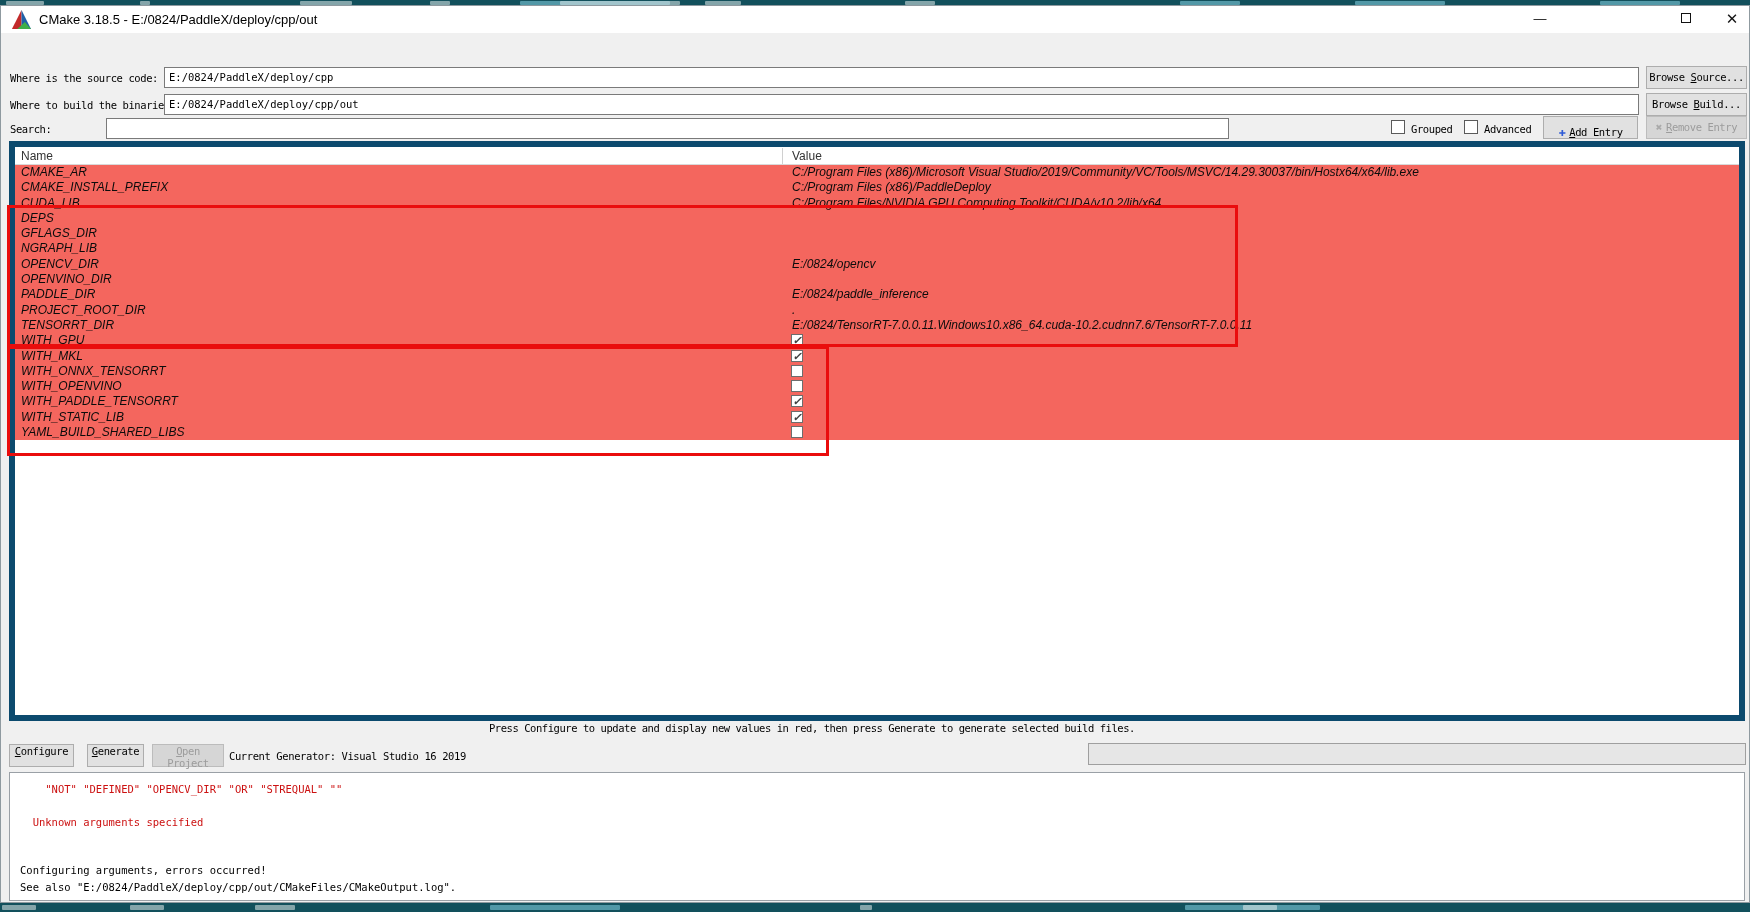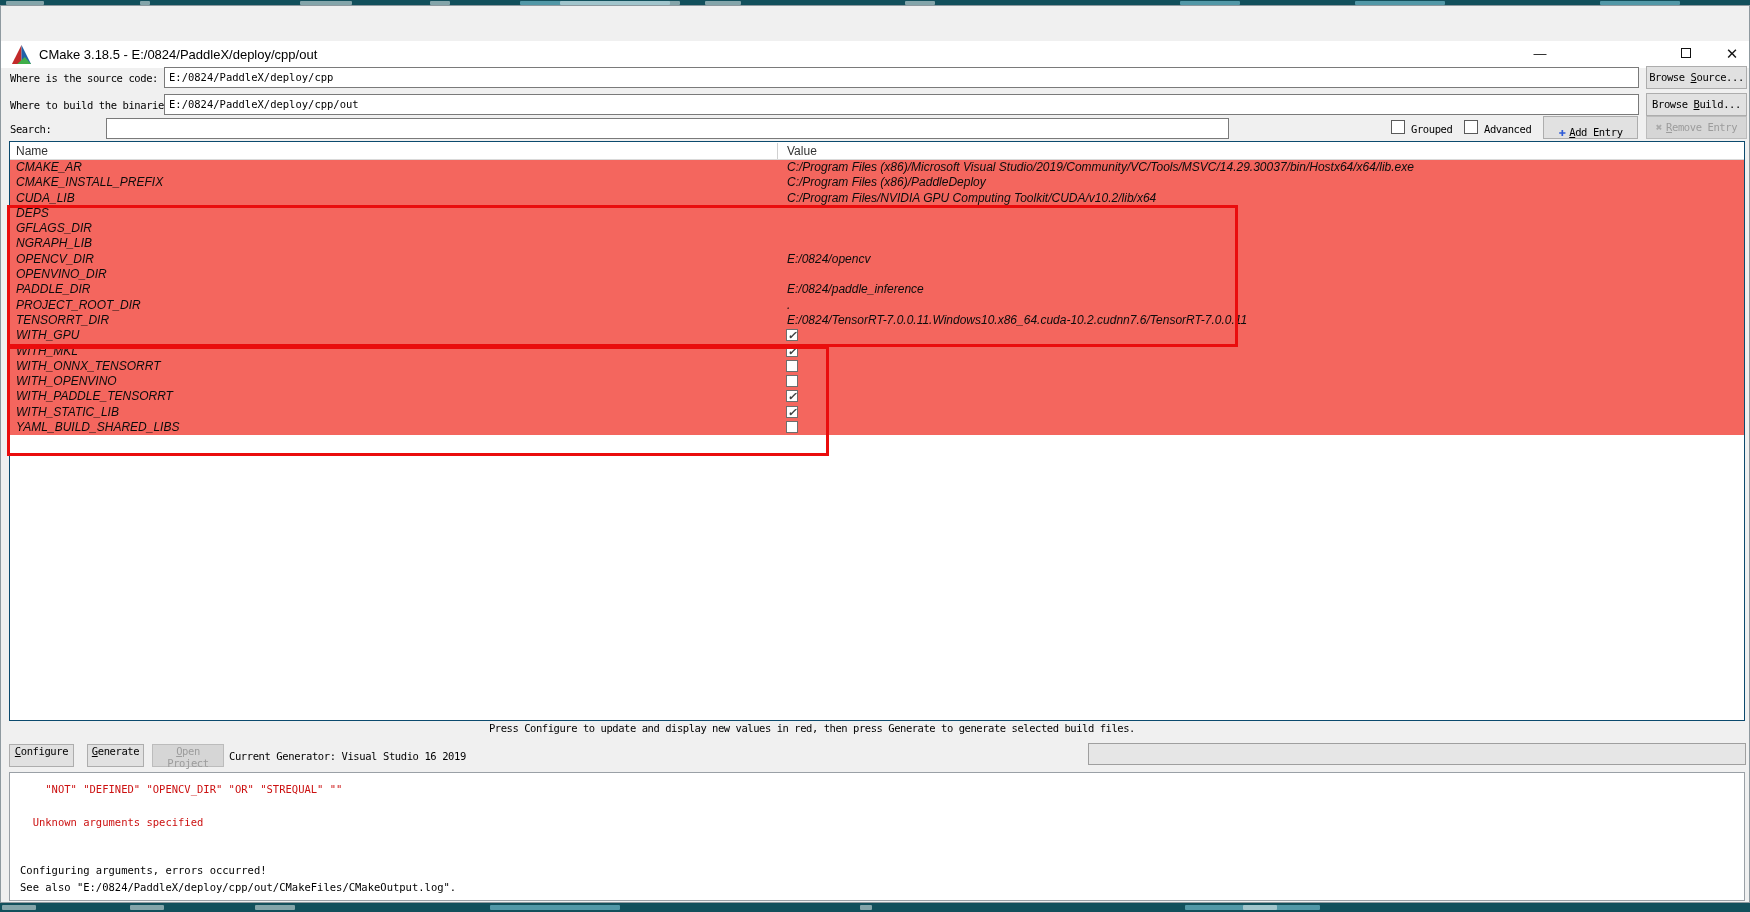--- a/index.html
+++ b/index.html
@@ -9,21 +9,21 @@
   .bg-strip { position:absolute; left:0; width:1750px; background:#12505c; overflow:hidden; }
   .bg-strip.top { top:0; height:5px; }
   .bg-strip.bottom { top:903px; height:9px; }
   .bg-strip i { position:absolute; top:1px; height:4px; background:rgba(225,235,235,.55); border-radius:1px; }
   .bg-strip.bottom i { top:2px; height:5px; }
   .frag-hl { background:rgba(90,160,175,.9) !important; }
 
   
   .win { position:absolute; left:0; top:5px; width:1750px; height:898px; background:#f0f0f0; border:1px solid #8f9aa0; }
 
-  .titlebar { position:absolute; left:0; top:0; width:100%; height:27px; background:#ffffff;margin-top:35px; }
+  .titlebar { position:absolute; left:0; top:0; width:100%; height:27px; background:#ffffff; }
   .titlebar .logo { position:absolute; left:10px; top:3px; width:21px; height:21px; }
   .titlebar .title { position:absolute; left:38px; top:6px; font-size:13px; color:#000; }
   .win-controls { position:absolute; right:0; top:0; height:27px; }
   .wc-btn { position:absolute; top:0; width:46px; height:27px; text-align:center; line-height:26px; font-size:13px; color:#111; }
   .wc-min { right:186px; } .wc-max { right:40px; } .wc-close { right:-6px; font-size:15px; }
   .wc-max span { display:inline-block; width:10px; height:10px; border:1px solid #111; }
 
   .menubar { position:absolute; left:0; top:27px; width:100%; height:25px; background:#ffffff; border-bottom:1px solid #e4e4e4; }
   .menu-item { display:inline-block; padding:4px 10px 0 10px; font-size:13.5px; color:#000; }
 
@@ -31,21 +31,21 @@
   .lbl { position:absolute; font-family:"DejaVu Sans Mono", monospace; font-size:10.5px; color:#000; letter-spacing:-0.4px; }
   .inp { position:absolute; background:#fff; border:1px solid #7a7a7a; font-family:"DejaVu Sans Mono", monospace; font-size:10.5px; color:#000; padding:0 4px; line-height:19px; white-space:nowrap; overflow:hidden; }
   .btn { position:absolute; background:#e1e1e1; border:1px solid #adadad; font-family:"DejaVu Sans Mono", monospace; font-size:10.5px; letter-spacing:-0.4px; color:#000; text-align:center; }
   .btn.disabled { background:#d6d6d6; border-color:#bcbcbc; color:#9c9c9c; }
   .chk { position:absolute; width:14px; height:14px; background:#fff; border:1px solid #5a5a5a; }
   .chk-lbl { position:absolute; font-family:"DejaVu Sans Mono", monospace; font-size:10.5px; letter-spacing:-0.4px; color:#000; }
   .plus-ico { color:#2e5bd7; font-size:12px; margin-right:4px; font-weight:bold; }
   .x-ico { color:#aaaaaa; font-size:11px; margin-right:4px; font-weight:bold; }
 
   
-  .tbl { position:absolute; left:8px; top:135px; width:1736px; height:580px; background:#fff; border:1px solid #0c4a6e; }
+  .tbl { position:absolute; left:8px; top:135px; width:1736px; height:580px; background:#fff; border:6px solid #0c4a6e; }
   .thead { position:relative; height:18px; border-bottom:1px solid #d9d9d9; background:#fff; }
   .th { position:absolute; top:0; font-size:12px; color:#333; padding-top:2px; }
   .th.name { left:6px; } .th.value { left:777px; }
   .th-div { position:absolute; left:767px; top:1px; width:1px; height:16px; background:#d0d0d0; }
   .trow { position:relative; height:15.3px; width:100%; background:#f4665e;font-style:italic; }
   .tname { position:absolute; left:6px; top:0; font-size:12px; line-height:15.3px; color:#0c0c0c; white-space:nowrap; }
   .tval { position:absolute; left:767px; top:0; width:960px; font-size:12px; line-height:15.3px; color:#0c0c0c; white-space:nowrap; padding-left:10px; }
   .tval.focused { outline:1px dashed #222; outline-offset:-1px; width:790px; }
   .cb { position:absolute; left:9px; top:1px; width:12px; height:12px; background:#fff; border:1px solid #6d6d6d; font-size:11px; line-height:11px; text-align:center; color:#404040; font-weight:bold; }
 

